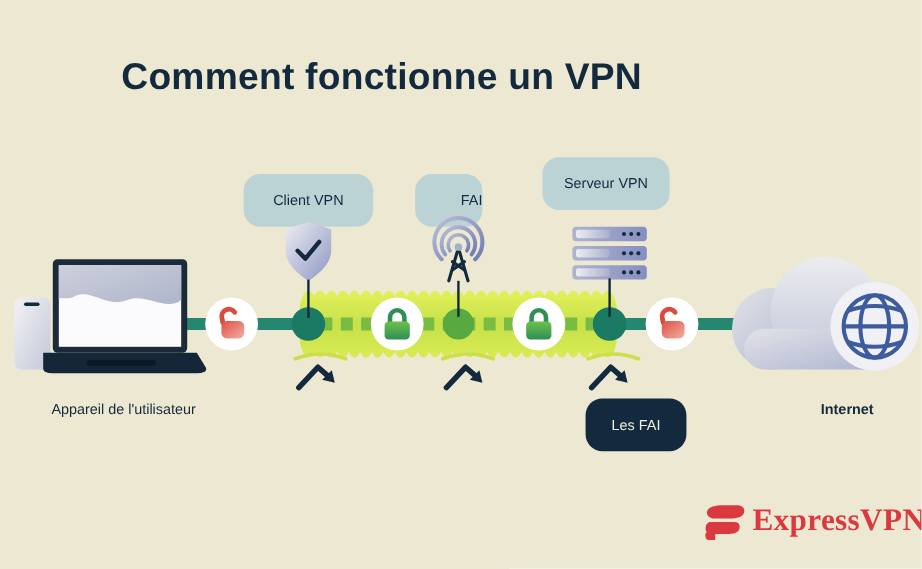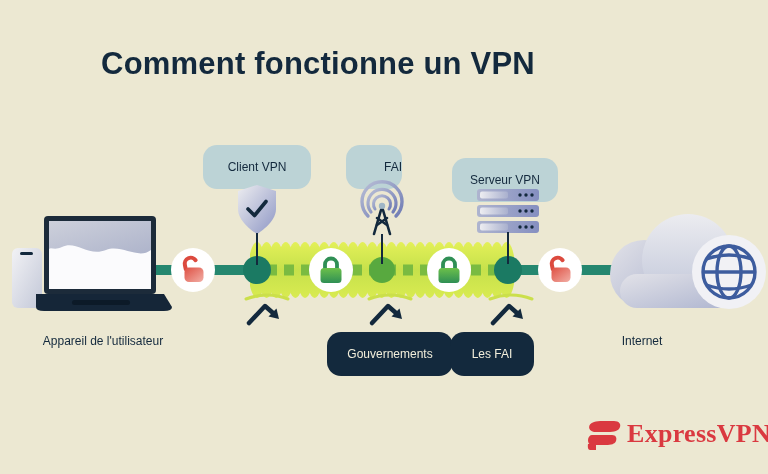--- a/index.html
+++ b/index.html
@@ -61,21 +61,21 @@
 <div class="canvas">
 
   <div class="abs title">Comment fonctionne un VPN</div>
 
   <div class="abs pill pill-top" style="left:203px;top:145px;width:108px;">
     <span>Client VPN</span>
   </div>
   <div class="abs pill pill-top" style="left:346px;top:145px;width:56px;justify-content:flex-end;">
     <span>FAI</span>
   </div>
-  <div class="abs pill pill-top" style="left:452px;top:158px;width:106px;">
+  <div class="abs pill pill-top" style="left:452px;top:131px;width:106px;">
     <span>Serveur VPN</span>
   </div>
 
   <svg class="abs" style="left:232px;top:183px;" width="50" height="54" viewBox="0 0 50 54">
     <defs>
       <linearGradient id="shGrad" x1="0" y1="0" x2="1" y2="1">
         <stop offset="0" stop-color="#EDEDF0"></stop>
           <stop offset="1" stop-color="#8E97C5"></stop>
       </linearGradient>
     </defs>
@@ -267,42 +267,39 @@
     <circle cx="119" cy="60" r="37" fill="#F1F1F5"></circle>
     <g fill="none" stroke="#3D5C9E" stroke-width="3.4">
       <circle cx="119" cy="60" r="26"></circle>
       <ellipse cx="119" cy="60" rx="12" ry="26"></ellipse>
       <line x1="93" y1="60" x2="145" y2="60"></line>
       <path d="M96.5 47 Q119 39 141.5 47"></path>
       <path d="M96.5 73 Q119 81 141.5 73"></path>
     </g>
   </svg>
 
-  <div class="abs caption" style="left:592px;top:334px;width:100px;">Internet</div>
+  <div class="abs caption" style="left:656px;top:334px;width:100px;font-weight:bold;">Internet</div>
 
   <svg class="abs z4" style="left:240px;top:291px;" width="54" height="36" viewBox="0 0 54 36">
     <path d="M6 8 Q27 0 48 8" fill="none" stroke="#CBDF4B" stroke-width="3" stroke-linecap="round"></path>
     <path d="M9 32 L25 15 L33 22" fill="none" stroke="#13293D" stroke-width="4.5" stroke-linecap="round" stroke-linejoin="round"></path>
     <polygon points="39,28 36.5,17.5 28.5,25.5" fill="#13293D"></polygon>
   </svg>
   <svg class="abs z4" style="left:363px;top:291px;" width="54" height="36" viewBox="0 0 54 36">
     <path d="M6 8 Q27 0 48 8" fill="none" stroke="#CBDF4B" stroke-width="3" stroke-linecap="round"></path>
     <path d="M9 32 L25 15 L33 22" fill="none" stroke="#13293D" stroke-width="4.5" stroke-linecap="round" stroke-linejoin="round"></path>
     <polygon points="39,28 36.5,17.5 28.5,25.5" fill="#13293D"></polygon>
   </svg>
   <svg class="abs z4" style="left:484px;top:291px;" width="54" height="36" viewBox="0 0 54 36">
     <path d="M6 8 Q27 0 48 8" fill="none" stroke="#CBDF4B" stroke-width="3" stroke-linecap="round"></path>
     <path d="M9 32 L25 15 L33 22" fill="none" stroke="#13293D" stroke-width="4.5" stroke-linecap="round" stroke-linejoin="round"></path>
     <polygon points="39,28 36.5,17.5 28.5,25.5" fill="#13293D"></polygon>
   </svg>
 
-  <div class="abs pill pill-dark" style="left:327px;top:332px;width:126px;">
-    <span>Gouvernements</span>
-  </div>
-  <div class="abs pill pill-dark" style="left:450px;top:332px;width:84px;">
+  <div class="abs pill pill-dark" style="left:488px;top:332px;width:84px;">
     <span>Les FAI</span>
   </div>
 
   <svg class="abs" style="left:585px;top:418px;" width="36" height="32" viewBox="0 0 36 32">
     <path d="M9 14 C3 13 2 6 9 4 C11.5 3.3 14 3 18 3 L29 3 C34 3 36 6 35 9 C34 13 29 14 23 14 Z" fill="#DA3940"></path>
     <path d="M7 17 L27 17 C31 17 32 20 31 23 C30 26 26 27 21 27 L7 27 C4 27 3 24.5 3 22 C3 19 5 17 7 17 Z" fill="#DA3940"></path>
     <path d="M3 26 L11 26 L11 32 L5 32 C3 32 2.5 29 3 26 Z" fill="#DA3940"></path>
   </svg>
   <div class="abs brand-text" style="left:627px;top:419px;">ExpressVPN</div>
 

